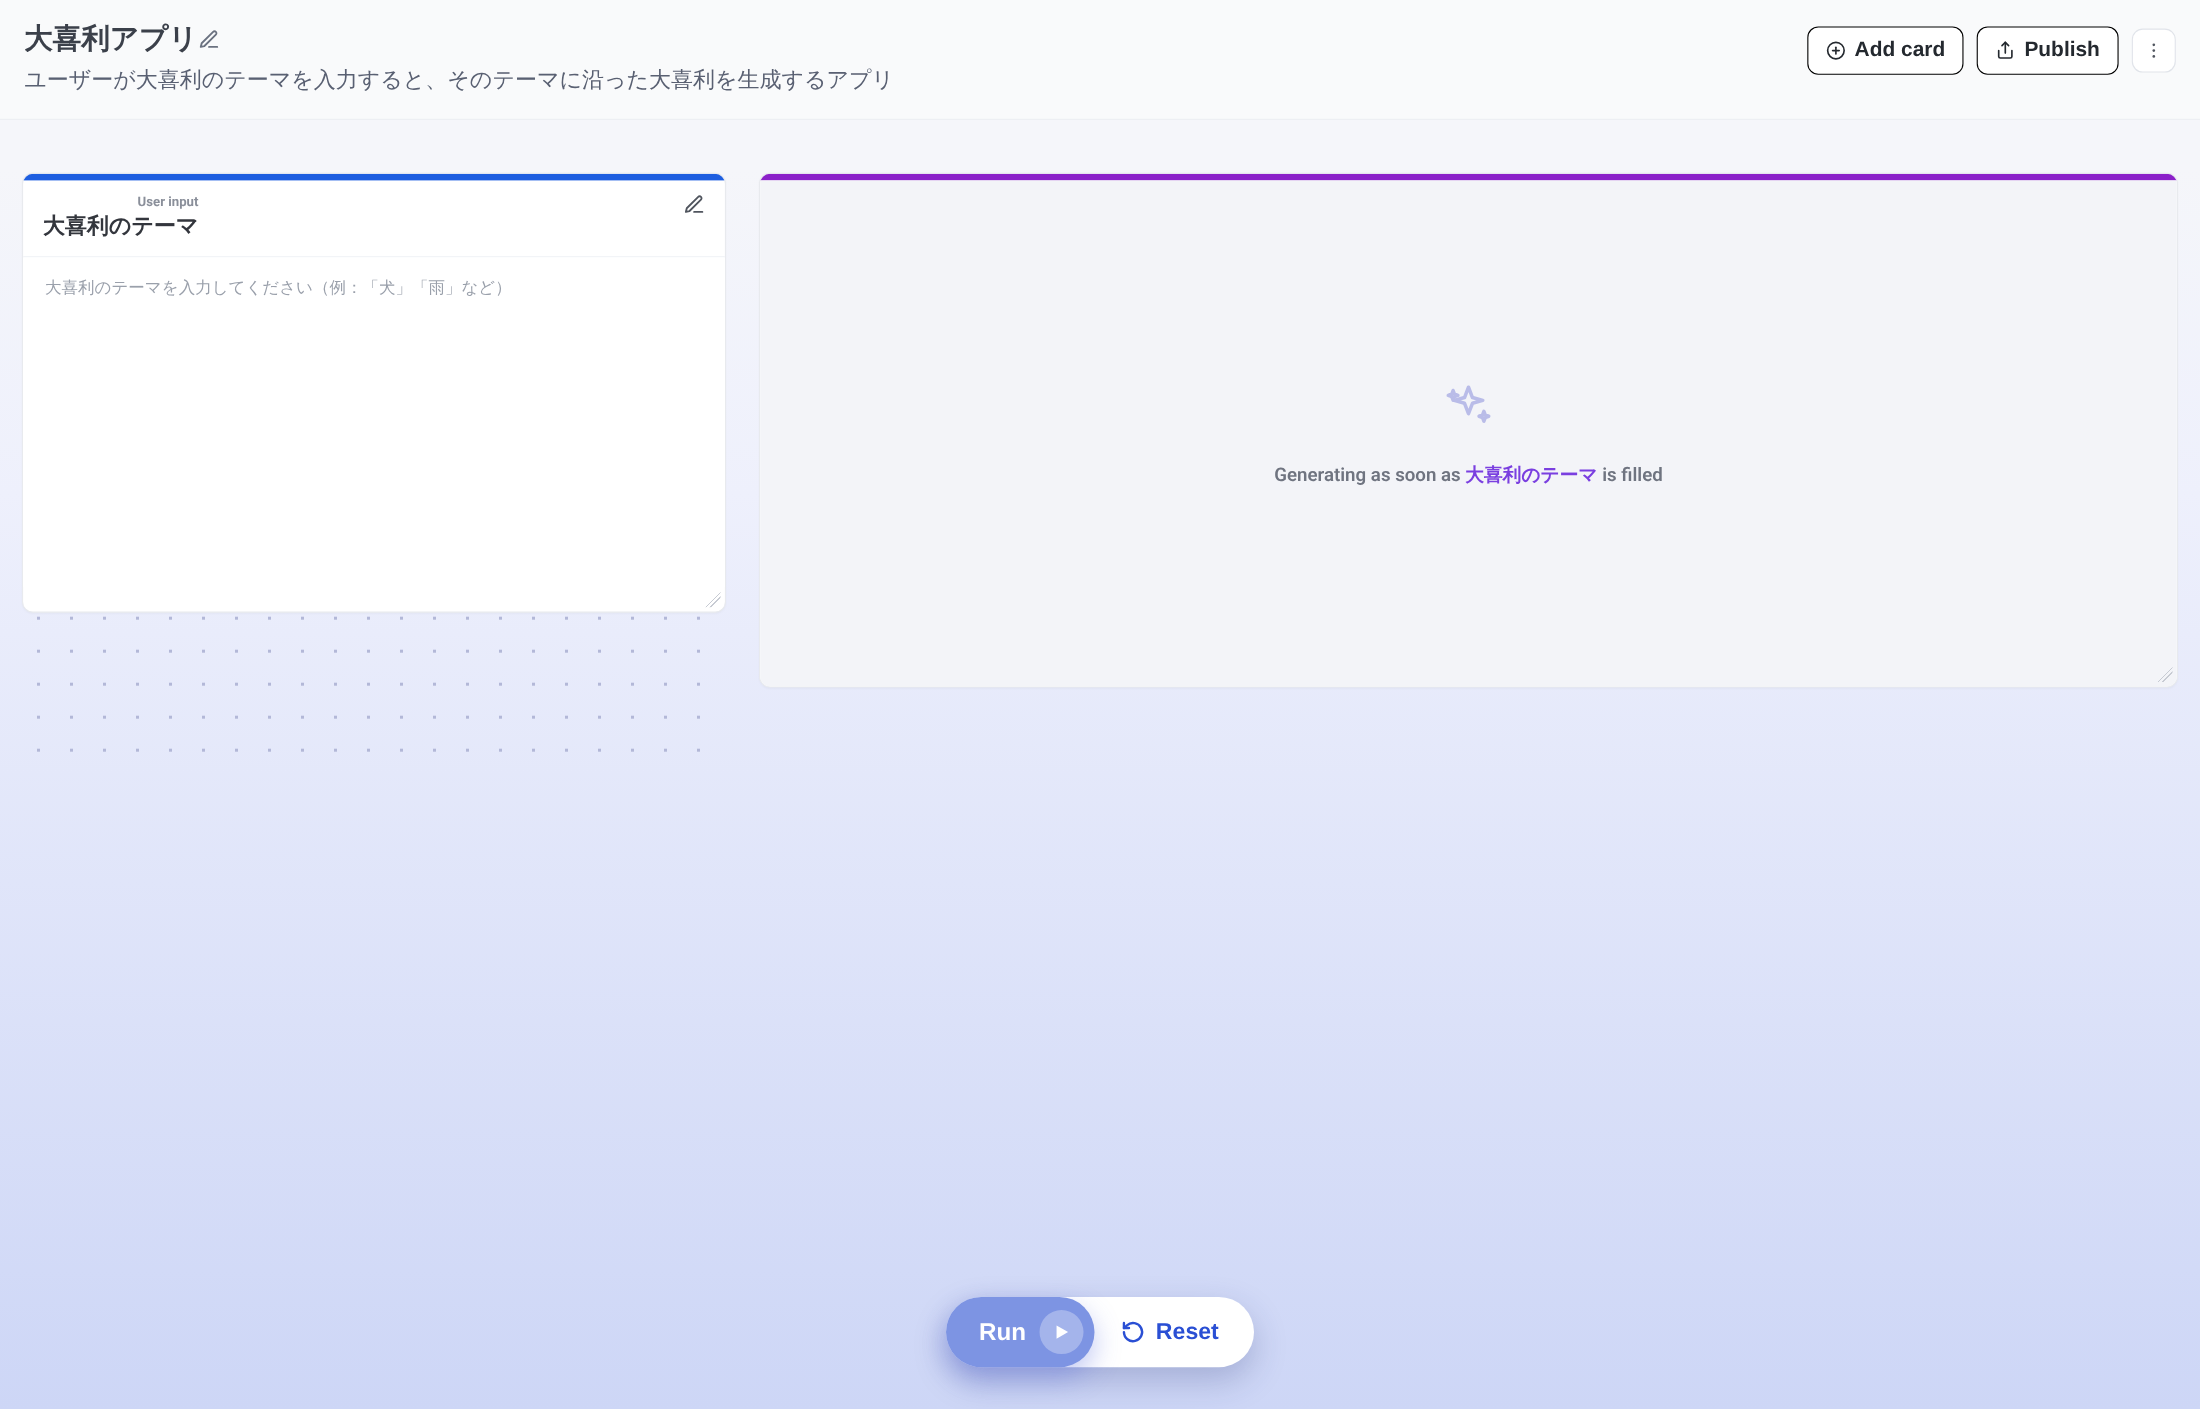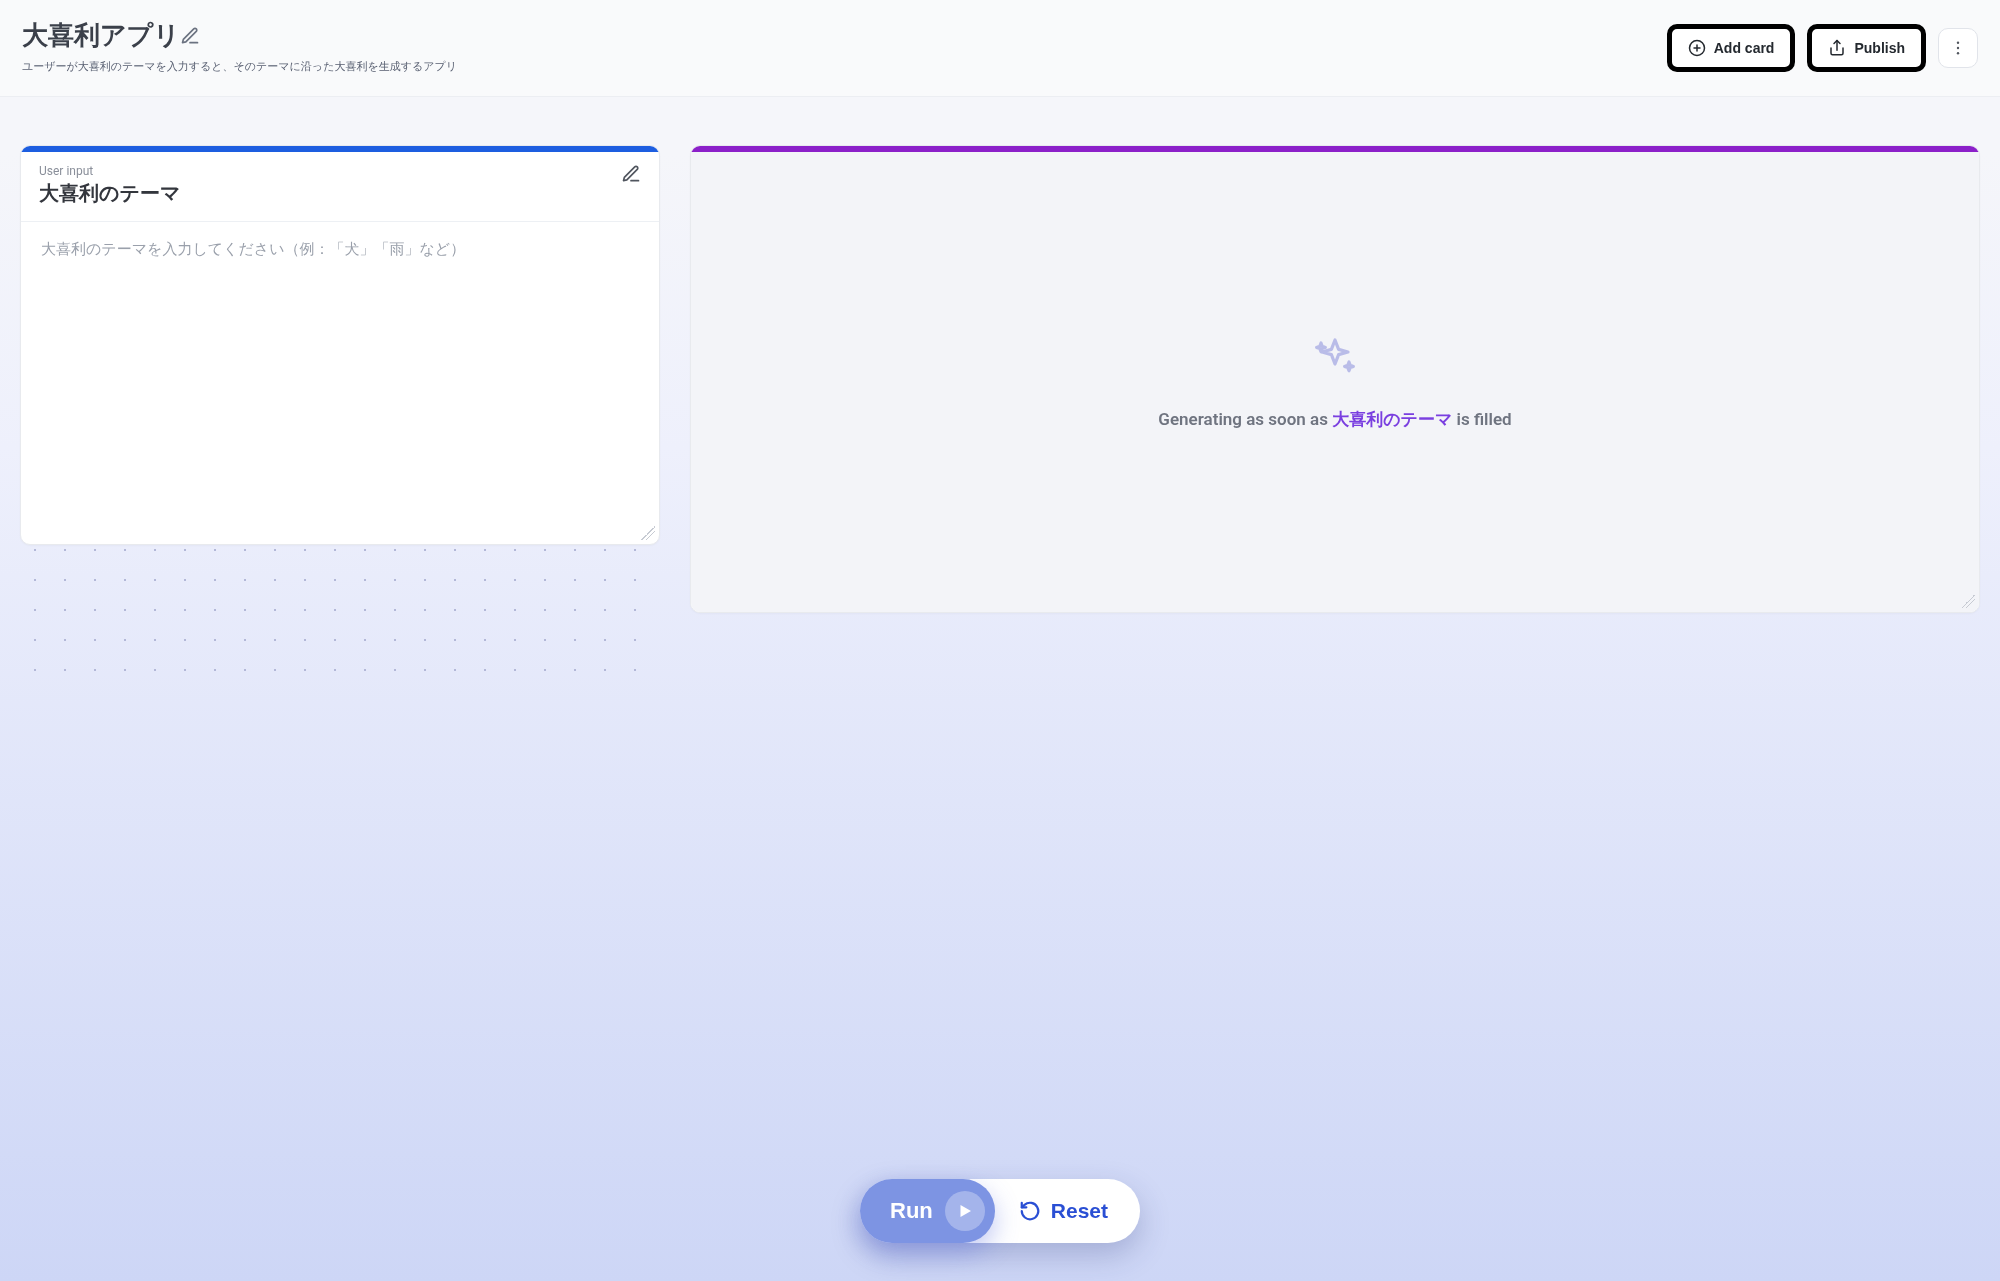--- a/index.html
+++ b/index.html
@@ -19,26 +19,26 @@
   align-items: flex-start;
   justify-content: space-between;
   padding: 18px 22px 22px 22px;
   background: #f9fafb;
   border-bottom: 1px solid #eceef2;
 }
 .title-block { display: flex; flex-direction: column; gap: 6px; }
 .title-row { display: flex; align-items: center; }
 .app-title { font-size: 26px; font-weight: 700; color: #3b404a; }
 .edit-icon { width: 20px; height: 20px; color: #6b7280; cursor: pointer; }
-.subtitle { font-size: 11px; color: #596072; }
+.subtitle { font-size: 20px; color: #596072; }
 .header-actions { display: flex; align-items: center; gap: 12px; margin-top: 6px;}
 .btn {
   display: inline-flex; align-items: center; gap: 8px;
-  background: #fff; border: 5px solid #000000; border-radius: 10px;
-  padding: 10px 16px; font-size: 14px; font-weight: 600; color: #24292f;
+  background: #fff; border: 1px solid #000000; border-radius: 10px;
+  padding: 10px 16px; font-size: 19px; font-weight: 600; color: #24292f;
   cursor: pointer;
 }
 .btn svg { width: 18px; height: 18px; }
 .icon-btn {
   display:inline-flex; align-items:center; justify-content:center;
   width:40px; height:40px; background:#fff; border:1px solid #e1e4ea;
   border-radius:10px; cursor:pointer;
 }
 .icon-btn svg { width:18px; height:18px; color:#50555e; }
 
@@ -72,21 +72,21 @@
 
 .card-top { height:6px; width:100%; }
 .input-card .card-top { background:#1d5ee0; }
 .output-card .card-top { background:#8b20c9; }
 
 .card-head {
   display:flex; align-items:flex-start; justify-content:space-between;
   padding:12px 18px 14px 18px; border-bottom:1px solid #edf0f4;
 }
 .card-head-left { display:flex; flex-direction:column; gap:2px; }
-.card-type { font-size:12px; color:#8a8f9a; font-weight:400;}
+.card-type { font-size:12px; color:#8a8f9a; font-weight:700;text-align:right;}
 .card-title { font-size:20px; font-weight:700; color:#33363d; }
 .card-edit { color:#50555e; cursor:pointer; }
 .card-edit svg{ width:20px; height:20px;}
 
 .card-body { padding:0; }
 
 textarea.user-input {
   width:100%; border:none; outline:none; resize:none;
   padding:18px 20px; font-size:15px; color:#222;
   height:300px; font-family:inherit;

